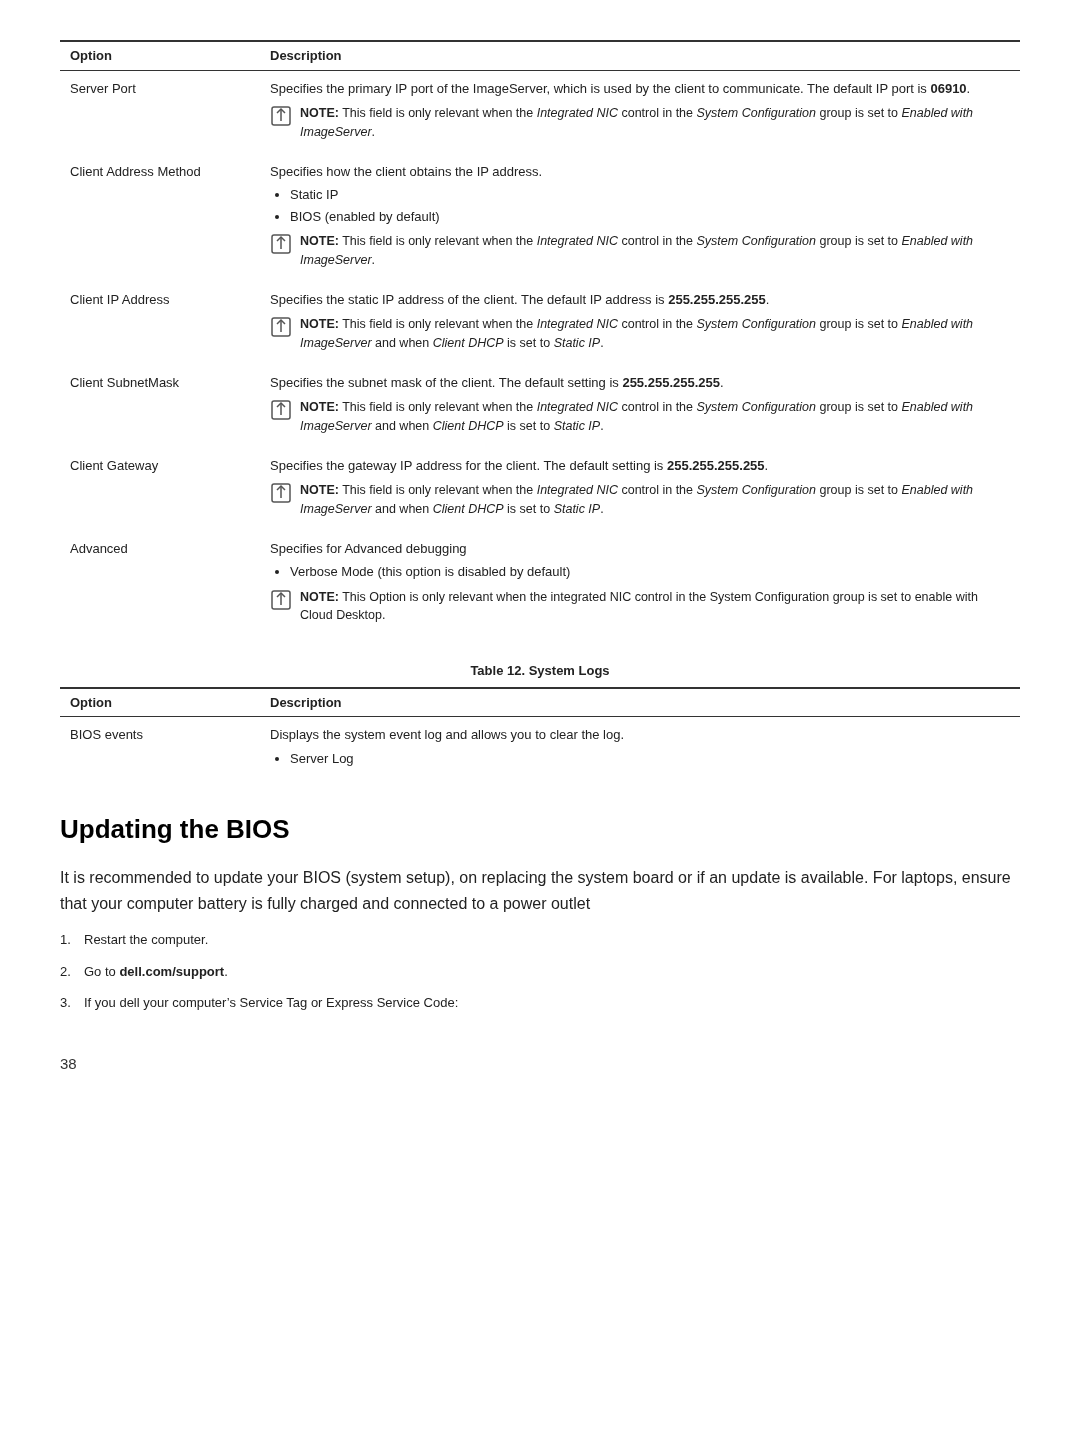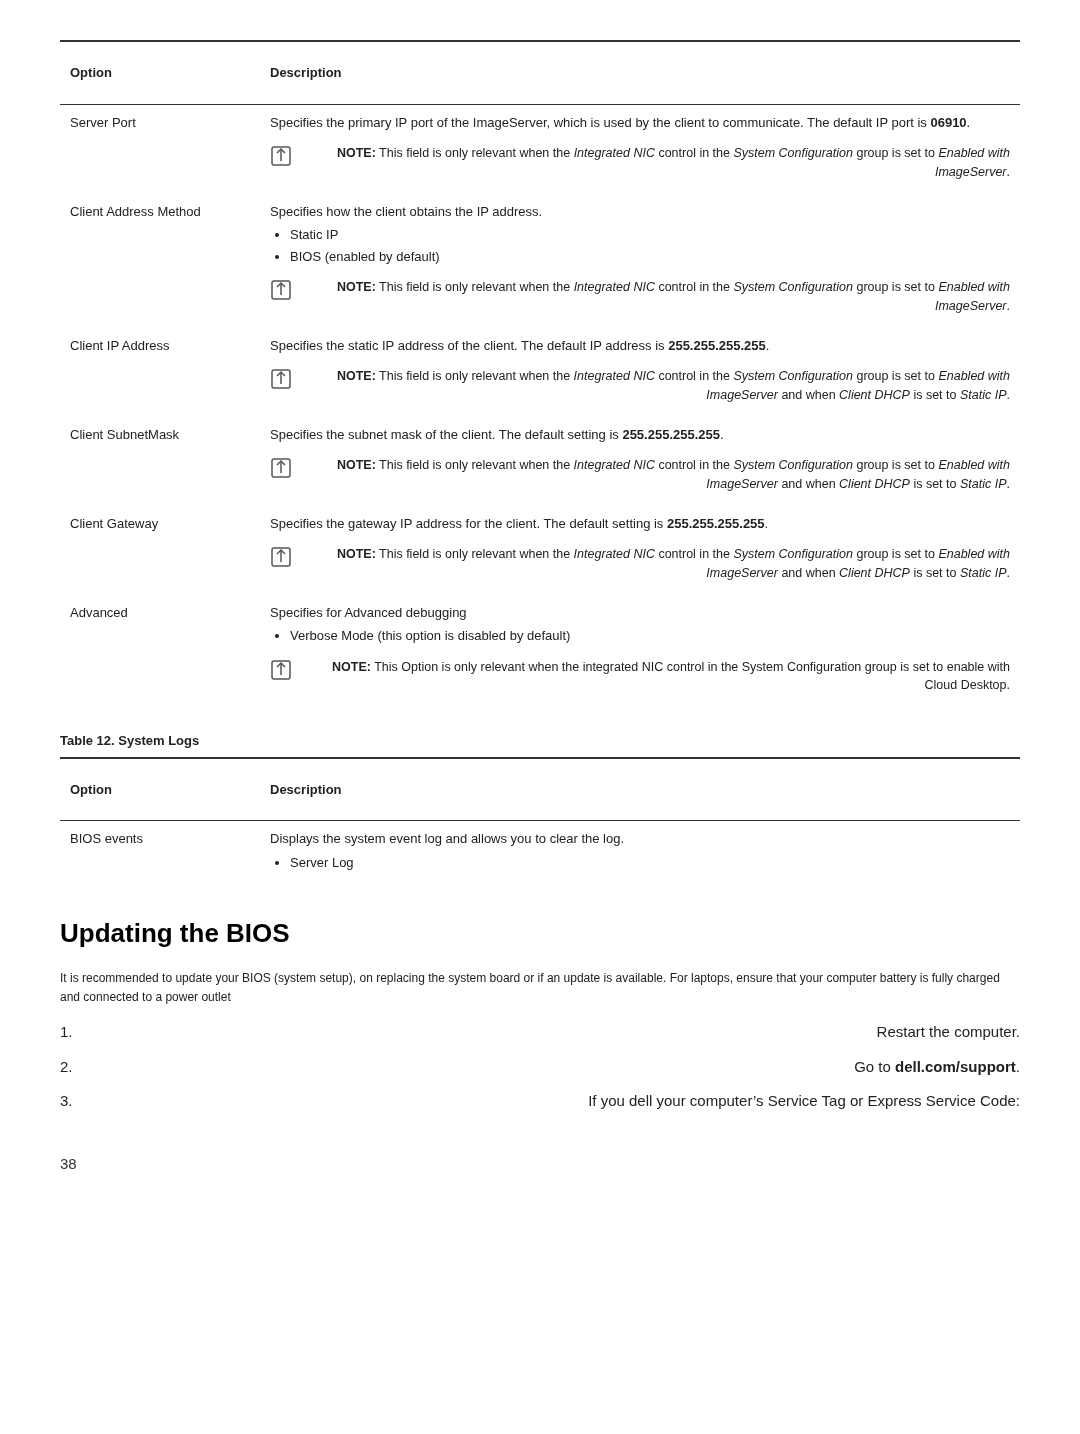--- a/index.html
+++ b/index.html
@@ -15,41 +15,40 @@
       width: 100%;
       border-collapse: collapse;
       margin-bottom: 24px;
     }
     thead tr {
       border-top: 2px solid #333;
       border-bottom: 1px solid #333;
     }
     thead th {
       font-weight: bold;
-      padding: 21px 10px;
+      padding: 4px 10px;
       text-align: left;
       font-size: 13px;
     }
     tbody td {
       padding: 8px 10px;
       vertical-align: top;
       font-size: 13px;
     }
     tbody tr {
       border-bottom: none;
     }
     .option-col {
       width: 200px;
     }
     .note-block {
       display: flex;
       align-items: flex-start;
-      margin-top: 12px;
+      margin-top: 6px;
       margin-bottom: 4px;
-      text-align: right;
     }
     .note-icon {
       width: 22px;
       height: 22px;
       min-width: 22px;
       margin-right: 8px;
       margin-top: 1px;
     }
     .note-icon svg {
       width: 22px;
@@ -69,44 +68,44 @@
       margin: 4px 0 4px 20px;
       list-style: disc;
     }
     .bullet-list li {
       margin-bottom: 2px;
     }
     .table-caption {
       font-size: 13px;
       font-weight: bold;
       margin-bottom: 6px;
+      text-align: center;
     }
     .section-title {
       font-size: 26px;
       font-weight: bold;
       margin: 30px 0 16px 0;
       color: #000000;
     }
     .intro-text {
-      font-size: 12px;
+      font-size: 16px;
       margin-bottom: 14px;
       line-height: 1.6;
     }
     .numbered-list {
       margin: 0 0 0 20px;
       list-style: none;
       counter-reset: step-counter;
     }
     .numbered-list li {
       counter-increment: step-counter;
       margin-bottom: 12px;
-      font-size: 15px;
+      font-size: 13px;
       position: relative;
       padding-left: 4px;
-      text-align: right;
     }
     .numbered-list li::before {
       content: counter(step-counter) ".";
       position: absolute;
       left: -20px;
       font-weight: normal;
     }
     .numbered-list li.bold-step {
       font-weight: bold;
     }

